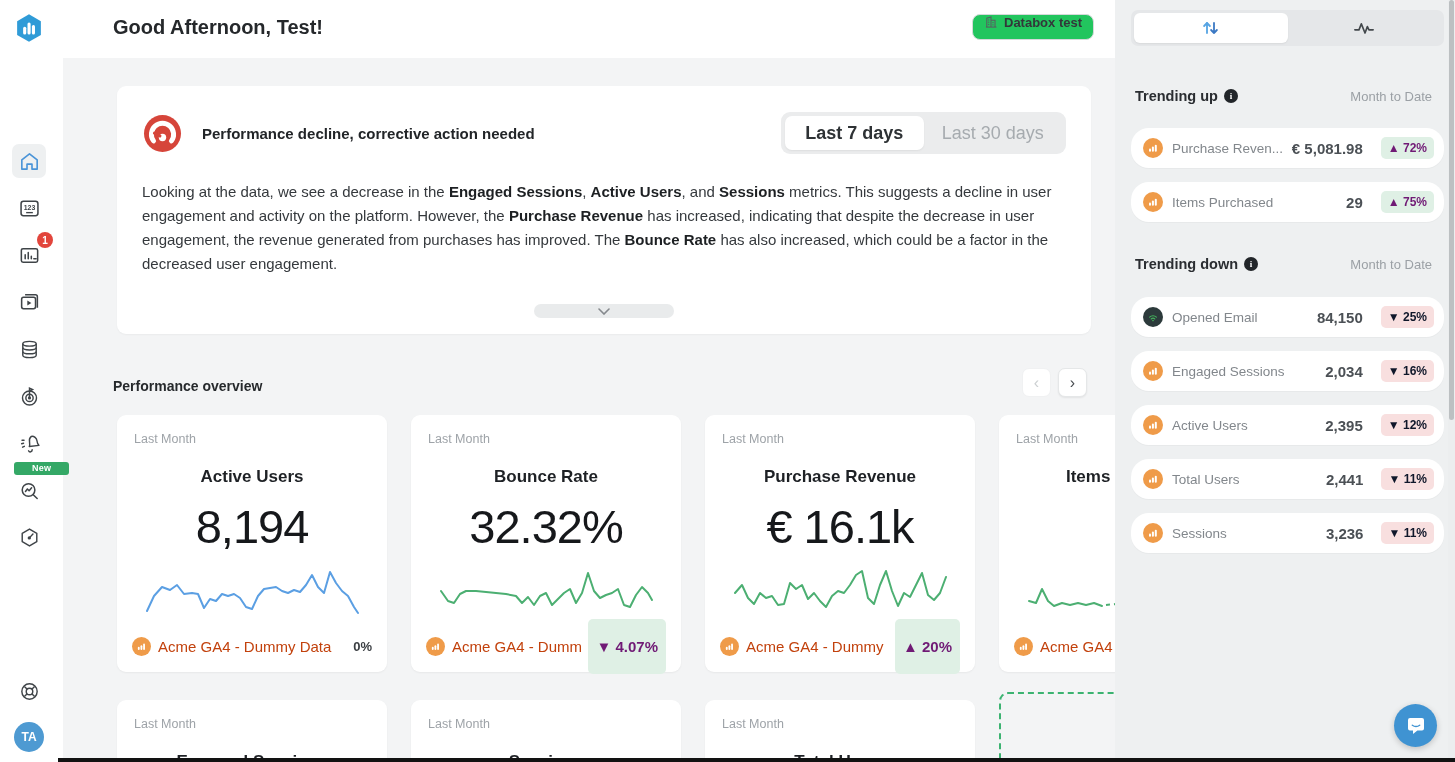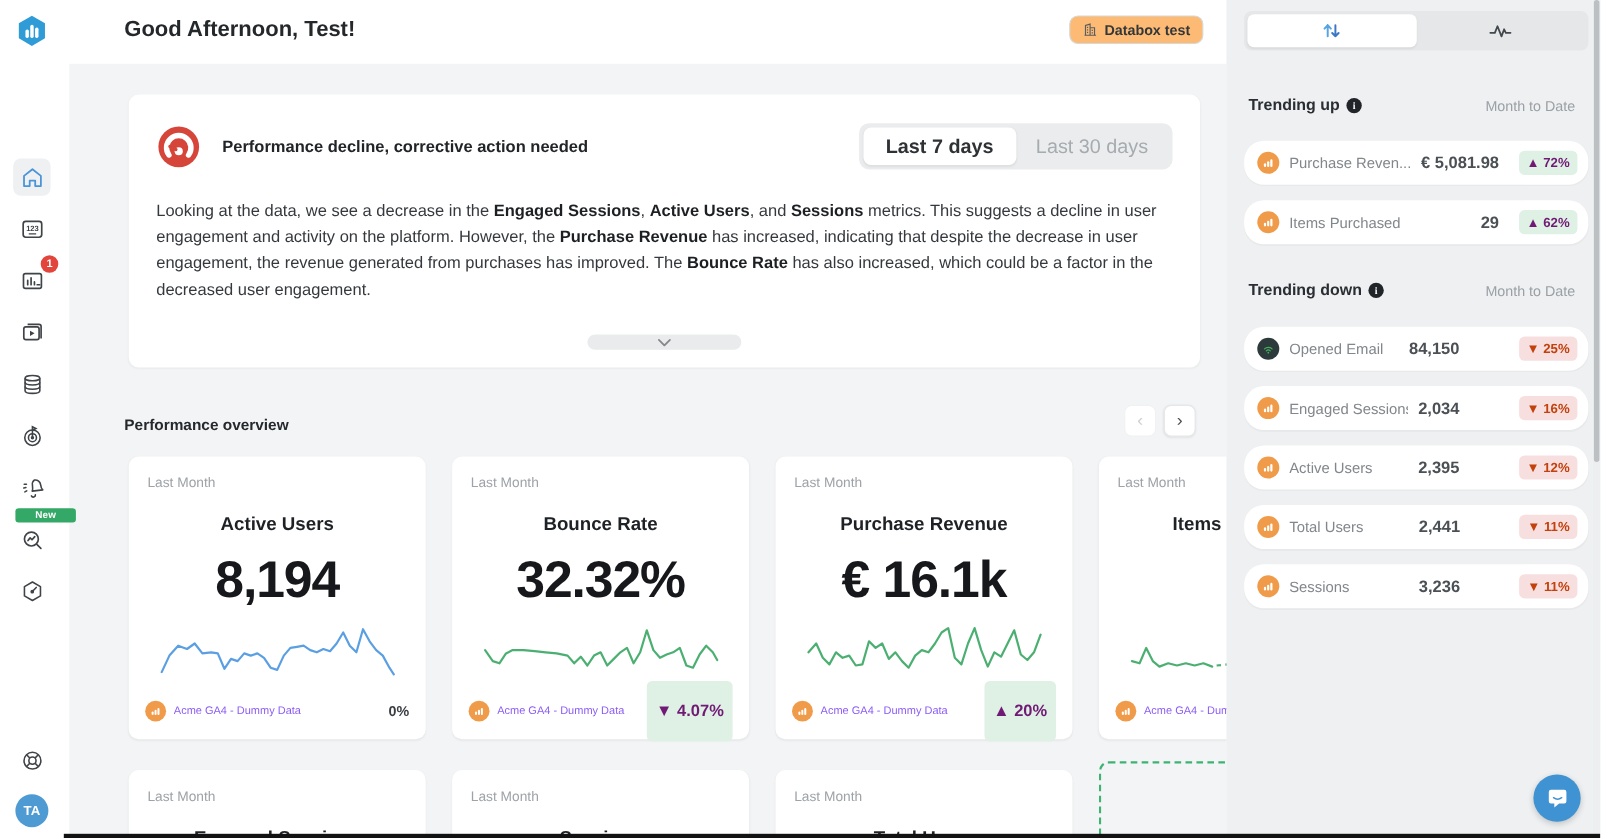--- a/index.html
+++ b/index.html
@@ -17,22 +17,22 @@
   .mini-badge { position:absolute; top:-6px; right:-7px; min-width:16px; height:16px; background:#e2453c; color:#fff;
     border-radius:50%; font-size:10px; font-weight:bold; display:flex; align-items:center; justify-content:center; padding:0 3px; }
   .new-badge { position:absolute; top:-11px; left:2px; background:#34a866; color:#fff; border-radius:3px;
     font-size:9px; font-weight:bold; padding:1px 18px 2px; letter-spacing:.2px; }
   .sidebar-bottom { position:absolute; left:0; bottom:10px; width:58px; display:flex; flex-direction:column; align-items:center; gap:14px; }
   .avatar { width:30px; height:30px; border-radius:50%; background:#4e9ad2; color:#fff; font-size:12px; font-weight:bold;
     display:flex; align-items:center; justify-content:center; cursor:pointer; }
 
   
   .greeting { position:absolute; left:113px; top:16px; font-size:20px; font-weight:bold; color:#25282b; }
-  .workspace-btn { position:absolute; left:972px; top:14px; height:26px; display:flex; align-items:center; gap:6px;
-    background:#fdba74; border:1px solid #d6d9da; border-radius:8px; padding:0 11px; font-size:13px; font-weight:bold; color:#33373a; cursor:pointer; }
+  .workspace-btn { position:absolute; left:972px; top:14px; height:26px; display:flex; gap:6px;
+    background:#22c55e; border:1px solid #d6d9da; border-radius:8px; padding:0 11px; font-size:13px; font-weight:bold; color:#33373a; cursor:pointer; }
 
   
   .main-bg { position:absolute; left:63px; top:58px; width:1052px; height:704px; background:#f3f4f5; }
 
   
   .alert-card { position:absolute; left:117px; top:86px; width:974px; height:248px; background:#fff; border-radius:9px;
     box-shadow:0 1px 2px rgba(0,0,0,.04); }
   .alert-icon { position:absolute; left:27px; top:29px; width:37px; height:37px; border-radius:50%; background:#d6453a; }
   .alert-title { position:absolute; left:85px; top:39px; font-size:15px; font-weight:bold; color:#222528; }
   .tabs { position:absolute; left:664px; top:26px; width:285px; height:42px; background:#ebeced; border-radius:9px;
@@ -53,30 +53,30 @@
   .car-btn span { font-size:16px; line-height:1; }
   .car-btn.prev span { color:#ccd0d2; }
   .car-btn.next span { color:#4a4e52; }
 
   
   .card { position:absolute; width:270px; background:#fff; border-radius:9px; box-shadow:0 1px 2px rgba(0,0,0,.05); }
   .row1 .card { top:415px; height:257px; }
   .row2 .card { top:700px; height:120px; }
   .card .period { position:absolute; left:17px; top:17px; font-size:12.5px; color:#9ea3a8; }
   .card .ctitle { position:absolute; left:0; right:0; top:52px; text-align:center; font-size:17px; font-weight:bold; color:#1e2125; }
-  .card .cvalue { position:absolute; left:0; right:0; top:84px; text-align:center; font-size:47px; font-weight:bold; color:#16181b; letter-spacing:-1px; }
+  .card .cvalue { position:absolute; left:0; right:0; top:84px; text-align:center; font-size:47px; font-weight:normal; color:#16181b; letter-spacing:-1px; }
   .card .spark { position:absolute; left:25px; top:148px; width:220px; height:58px; }
   .card .cfoot { position:absolute; left:15px; right:15px; bottom:14px; height:24px; display:flex; align-items:center; gap:7px; }
   .src-icon { width:19px; height:19px; border-radius:50%; background:#ef9b49; display:flex; align-items:center; justify-content:center; flex:none; }
   .src-icon svg { width:11px; height:11px; }
-  .src-name { font-size:10px; color:#8b5cf6; white-space:nowrap; overflow:hidden; flex:1; }
+  .src-name { font-size:15px; color:#c2410c; white-space:nowrap; overflow:hidden; flex:1; }
   .chg-plain { font-size:13px; font-weight:bold; color:#3a3e42; }
   .badge { font-size:15px; font-weight:bold; border-radius:5px; padding:19px 8px; white-space:nowrap; }
   .badge.good { background:#dff0e5; color:#701a75; }
-  .badge.bad  { background:#f8dfdf; color:#c2410c;margin-left:36px; }
+  .badge.bad  { background:#f8dfdf; color:#0f172a; }
   .drop-slot { position:absolute; left:999px; top:692px; width:270px; height:120px; border:2px dashed #3cb371; border-radius:9px; }
 
   
   .panel { position:absolute; left:1115px; top:0; width:333px; height:762px; background:#eef0f1; }
   .toggle { position:absolute; left:16px; top:10px; width:313px; height:36px; background:#e5e7e9; border-radius:7px; display:flex; padding:3px; }
   .toggle-seg { flex:1; display:flex; align-items:center; justify-content:center; border-radius:6px; cursor:pointer; }
   .toggle-seg.active { background:#fff; box-shadow:0 1px 2px rgba(0,0,0,.06); }
   .sect-head { position:absolute; left:20px; right:16px; display:flex; align-items:center; }
   .sect-title { font-size:14.5px; font-weight:bold; color:#2a2d31; }
   .info-dot { display:inline-flex; width:14px; height:14px; border-radius:50%; background:#212529; color:#fff; font-size:9px; font-weight:bold;
@@ -373,21 +373,21 @@
     <div class="trow" style="top:182px">
       <span class="t-icon ga">
           <svg viewBox="0 0 12 12">
             <rect x="2" y="6.4" width="2" height="3.4" rx="1" fill="#fff"></rect>
             <rect x="4.9" y="4.6" width="2" height="5.2" rx="1" fill="#fff"></rect>
             <rect x="7.8" y="2.8" width="2" height="7" rx="1" fill="#fff"></rect>
           </svg>
         </span>
       <span class="t-label">Items Purchased</span>
       <span class="t-value">29</span>
-      <span class="badge good">▲ 62%</span>
+      <span class="badge good">▲ 75%</span>
     </div>
 
     <div class="sect-head" style="top:256px">
       <span class="sect-title">Trending down</span>
       <span class="info-dot">i</span>
       <span class="sect-period">Month to Date</span>
     </div>
 
     <div class="trow" style="top:297px">
       <span class="t-icon email">

